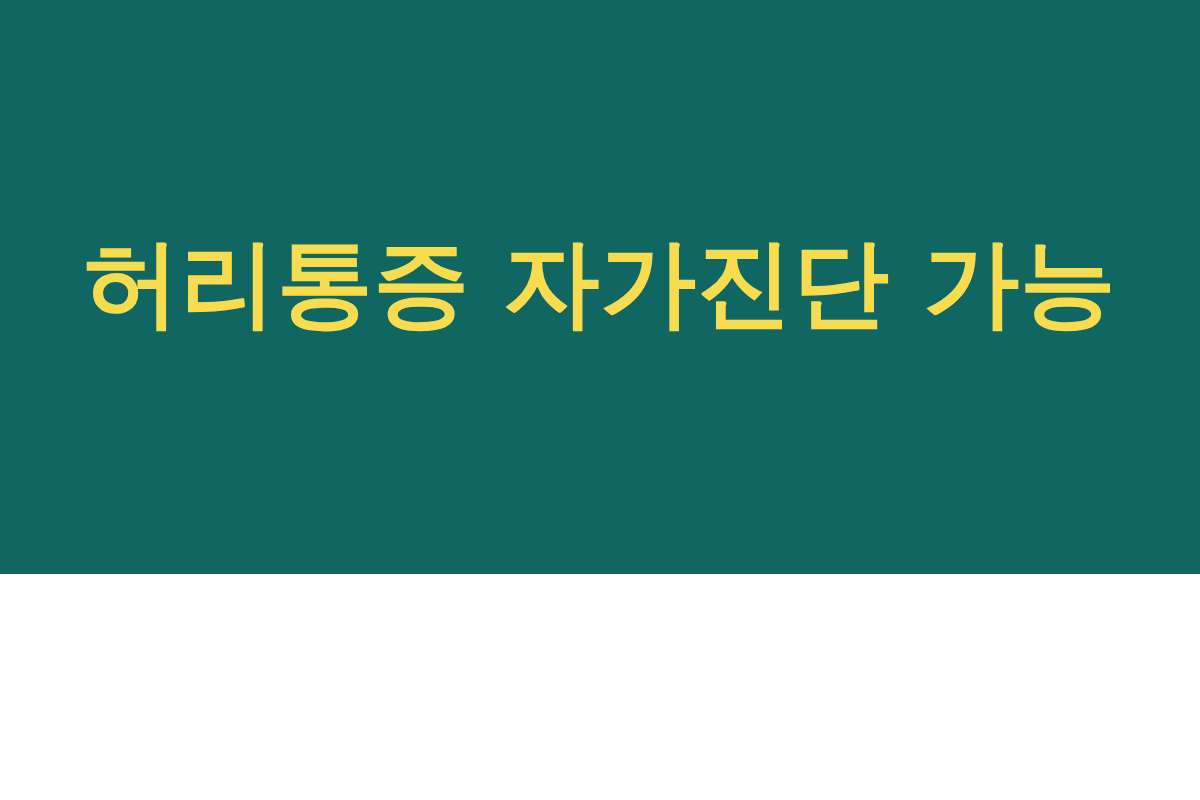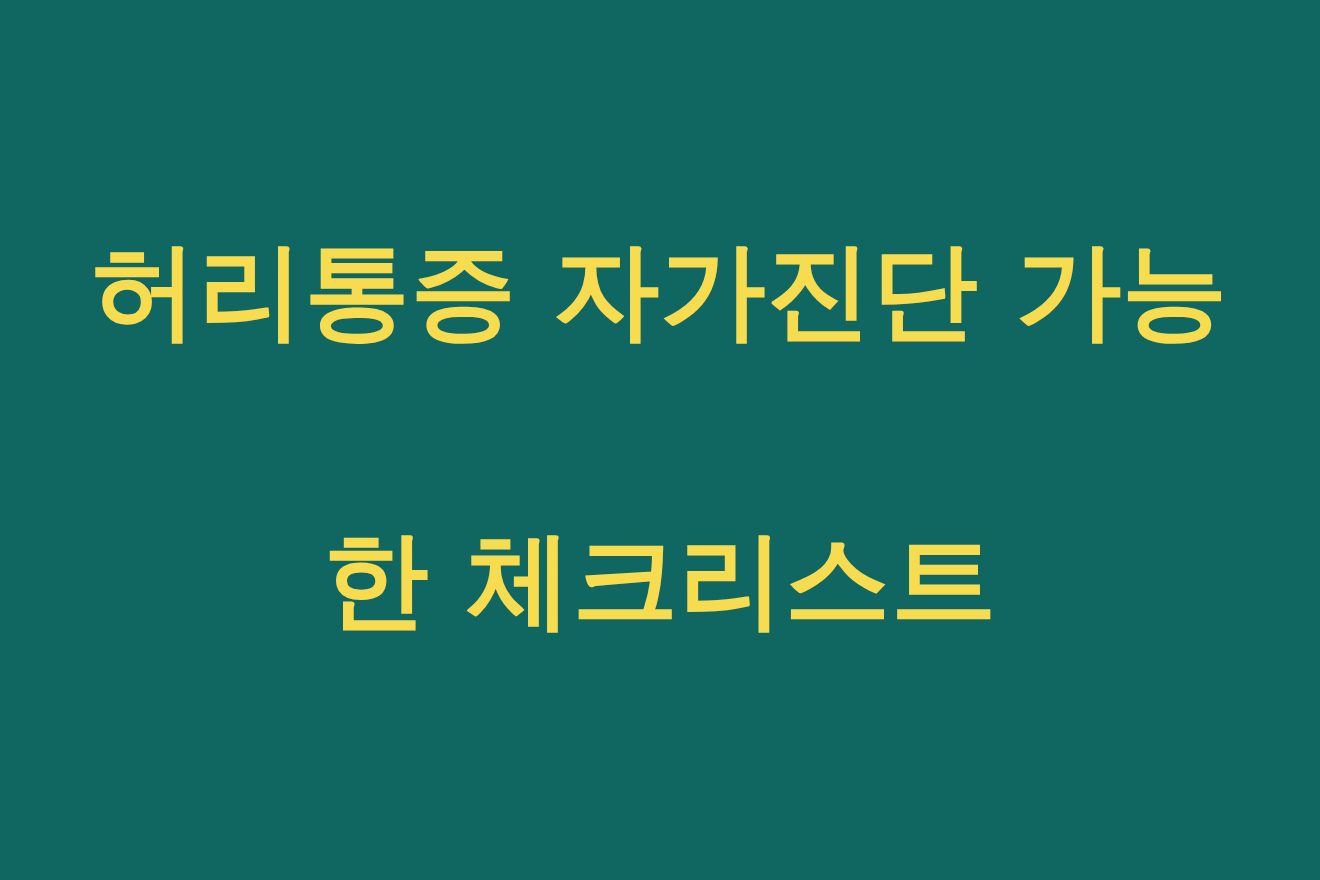--- a/index.html
+++ b/index.html
@@ -11,21 +11,21 @@
   body {
     width: 1200px;
     height: 800px;
     overflow: hidden;
     font-family: "DejaVu Sans", "Liberation Sans", sans-serif;
   }
 
   .banner {
     position: relative;
     width: 1200px;
-    height: 800px;
+    height: 574px;
     box-sizing: border-box;
     display: flex;
     align-items: center;
     justify-content: center;
     background-color: #106661; 
   }
 
   .headline {
     width: 1080px;
     margin: 0;
@@ -52,16 +52,15 @@
     margin-top: 2px;
   }
 </style>
 </head>
 <body>
 
 <div class="banner" style="background-color: rgb(16, 102, 97);">
 
   <h1 class="headline" style="color: rgb(248, 220, 79);">
     <span class="line">허리통증 자가진단 가능</span>
-    <span class="line">한 체크리스트</span>
   </h1>
 
 </div>
 
 </body></html>

